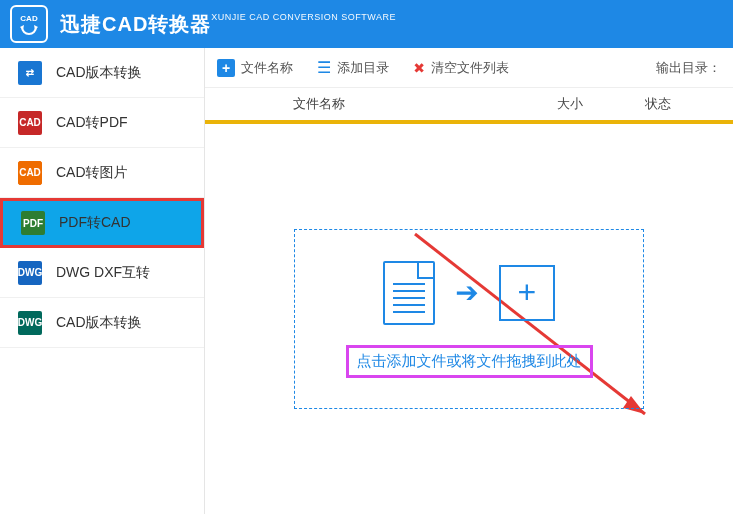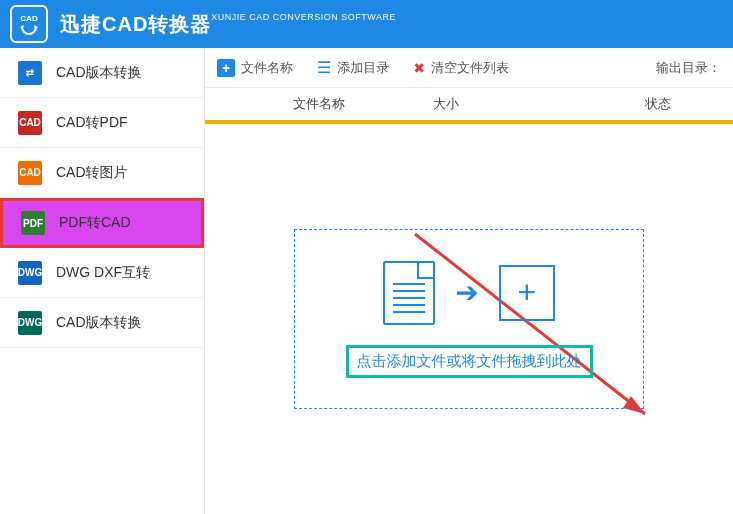--- a/index.html
+++ b/index.html
@@ -5,49 +5,49 @@
 * { margin: 0; padding: 0; box-sizing: border-box; }
 body { font-family: "Microsoft YaHei", sans-serif; width: 733px; height: 514px; overflow: hidden; background: #fff; }
 .header { height: 48px; background: #1e88e5; display: flex; align-items: center; padding-left: 10px; color: #fff; }
 .logo { width: 38px; height: 38px; border: 2px solid #fff; border-radius: 6px; display: flex; align-items: center; justify-content: center; margin-right: 12px; }
 .title-block { display: flex; flex-direction: row; line-height: 1.2; }
 .title-main { font-size: 20px; font-weight: bold; letter-spacing: 1px; }
 .title-sub { font-size: 9px; letter-spacing: 0.5px; opacity: 0.95; }
 .container { display: flex; height: calc(100% - 48px); }
 .sidebar { width: 205px; border-right: 1px solid #e5e5e5; background: #fff; }
 .side-item { height: 50px; display: flex; align-items: center; padding-left: 18px; gap: 14px; border-bottom: 1px solid #f0f0f0; cursor: pointer; font-size: 14px; color: #333; }
-.side-item.selected { background: #d946ef; border: 3px solid #e53935; }
+.side-item.selected { background: #0ea5e9; border: 3px solid #e53935; }
 .side-icon { width: 24px; height: 24px; display: inline-flex; align-items: center; justify-content: center; font-size: 10px; font-weight: bold; border-radius: 2px; }
 .ic1 { background: #1976d2; color: #fff; }
 .ic2 { background: #c62828; color: #fff; }
 .ic3 { background: #ef6c00; color: #fff; border: 1px solid #ef6c00; }
 .ic4 { background: #2e7d32; color: #fff; }
 .ic5 { background: #1565c0; color: #fff; }
 .ic6 { background: #00695c; color: #fff; }
 .main { flex: 1; display: flex; flex-direction: column; position: relative; }
 .toolbar { height: 40px; border-bottom: 1px solid #eee; display: flex; align-items: center; padding: 0 12px; gap: 24px; font-size: 13px; color: #555; }
 .tb-item { display: flex; align-items: center; gap: 6px; cursor: pointer; }
 .tb-plus { width: 18px; height: 18px; background: #1e88e5; color: #fff; display: flex; align-items: center; justify-content: center; font-weight: bold; font-size: 14px; border-radius: 2px; }
 .tb-list { color: #1e88e5; font-size: 16px; }
 .tb-clear { color: #e53935; font-size: 14px; }
 .tb-spacer { flex: 1; }
 .cols { height: 36px; display: flex; align-items: center; font-size: 13px; color: #444; border-bottom: 4px solid #eab308; }
 .col-name { flex: 1; text-align: center; }
-.col-size { width: 150px; text-align: left; }
+.col-size { width: 150px; text-align: right; }
 .col-status { width: 150px; text-align: center; }
 .drop-wrap { flex: 1; position: relative; display: flex; align-items: center; justify-content: center; }
 .dropzone { width: 350px; height: 180px; border: 1.5px dashed #1e88e5; display: flex; flex-direction: column; align-items: center; justify-content: center; gap: 20px; position: relative; }
 .dz-icons { display: flex; align-items: center; gap: 20px; }
 .doc-icon { width: 52px; height: 64px; border: 2px solid #1e88e5; border-radius: 2px; position: relative; background: #fff; }
 .doc-icon::before { content: ""; position: absolute; top: 0; right: 0; width: 14px; height: 14px; border-left: 2px solid #1e88e5; border-bottom: 2px solid #1e88e5; background: #fff; }
 .doc-lines { position: absolute; top: 20px; left: 8px; right: 8px; }
 .doc-lines div { height: 2px; background: #1e88e5; margin-bottom: 5px; }
 .arrow { color: #1e88e5; font-size: 28px; }
 .plus-box { width: 56px; height: 56px; border: 2px solid #1e88e5; display: flex; align-items: center; justify-content: center; color: #1e88e5; font-size: 32px; font-weight: 300; }
-.dz-text { font-size: 15px; color: #1e88e5; border: 3px solid #14b8a6; padding: 4px 8px; cursor: pointer; }
+.dz-text { font-size: 15px; color: #1e88e5; border: 3px solid #d946ef; padding: 4px 8px; cursor: pointer; }
 .red-arrow { position: absolute; top: 100px; left: 200px; pointer-events: none; }
 </style>
 </head>
 <body>
 
 <div class="header">
   <div class="logo">
     <svg width="26" height="26" viewBox="0 0 26 26">
         <text x="13" y="10" text-anchor="middle" fill="#fff" font-size="8" font-weight="bold">CAD</text>
         <path d="M6 16 A7 7 0 0 0 20 16" fill="none" stroke="#fff" stroke-width="2"></path>

